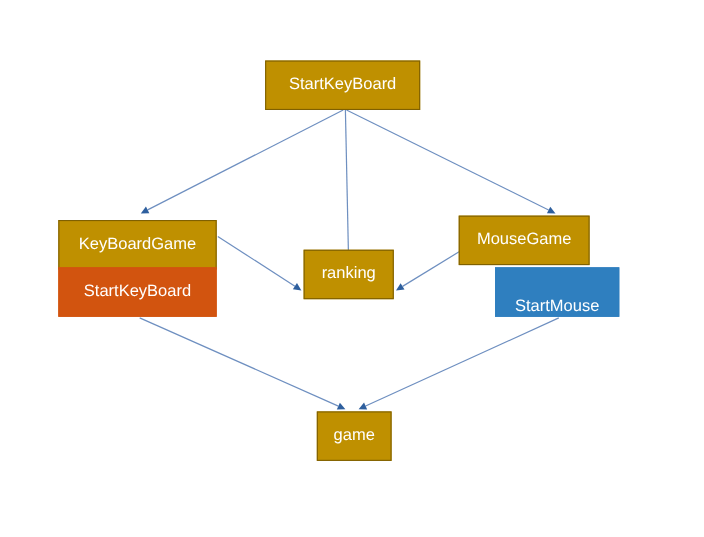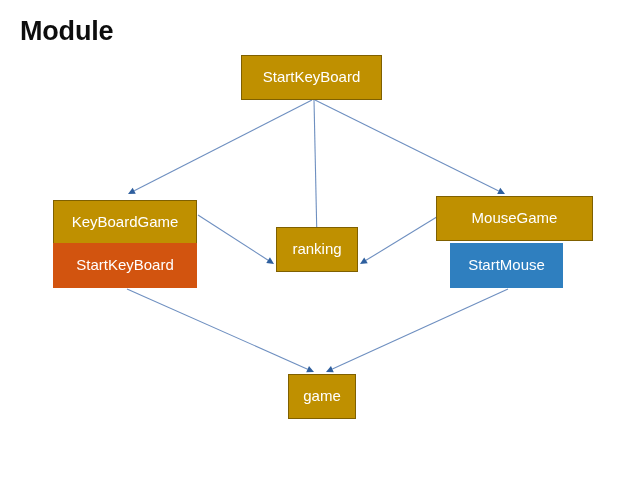--- a/index.html
+++ b/index.html
@@ -49,28 +49,28 @@
     background: #bf9000;
     border: 1px solid #7f6000;
   }
   .node.orange {
     background: #d2540f;
     border: 1px solid #d2540f;
   }
   .node.blue {
     background: #2f7fbf;
     border: 1px solid #2f7fbf;
+    align-items: flex-end;
   }
 </style>
 </head>
 <body>
 
 <div id="canvas">
 
-  <div id="title">Module</div>
 
   <svg id="edges" viewBox="0 0 640 488" xmlns="http://www.w3.org/2000/svg">
       <g>
         <line x1="312" y1="100" x2="134.23365284632445" y2="190.81541648068207" stroke="#6e8fc0" stroke-width="1.1"></line>
         <polygon points="128,194 132.68685513694146,187.78764224103878 135.78045055570743,193.84319072032537" fill="#2e5f9e"></polygon>
       </g>
       <g>
         <line x1="314" y1="100" x2="316.85109752956595" y2="234.00158388960054" stroke="#6e8fc0" stroke-width="1.1"></line>
         <polygon points="317,241 313.45186684737195,234.0739079466685 320.25032821175995,233.92925983253258" fill="#2e5f9e"></polygon>
       </g>
@@ -99,21 +99,21 @@
   <div id="nodes">
       <div class="node gold" style="left: 241px; top: 55px; width: 141px; height: 45px;">
         <span>StartKeyBoard</span>
       </div>
       <div class="node gold" style="left: 53px; top: 200px; width: 144px; height: 45px;">
         <span>KeyBoardGame</span>
       </div>
       <div class="node orange" style="left: 53px; top: 243px; width: 144px; height: 45px;">
         <span>StartKeyBoard</span>
       </div>
-      <div class="node gold" style="left: 436px; top: 196px; width: 157px; height: 45px;">
+      <div class="node gold" style="left: 417px; top: 196px; width: 119px; height: 45px;">
         <span>MouseGame</span>
       </div>
       <div class="node blue" style="left: 450px; top: 243px; width: 113px; height: 45px;">
         <span>StartMouse</span>
       </div>
       <div class="node gold" style="left: 276px; top: 227px; width: 82px; height: 45px;">
         <span>ranking</span>
       </div>
       <div class="node gold" style="left: 288px; top: 374px; width: 68px; height: 45px;">
         <span>game</span>

